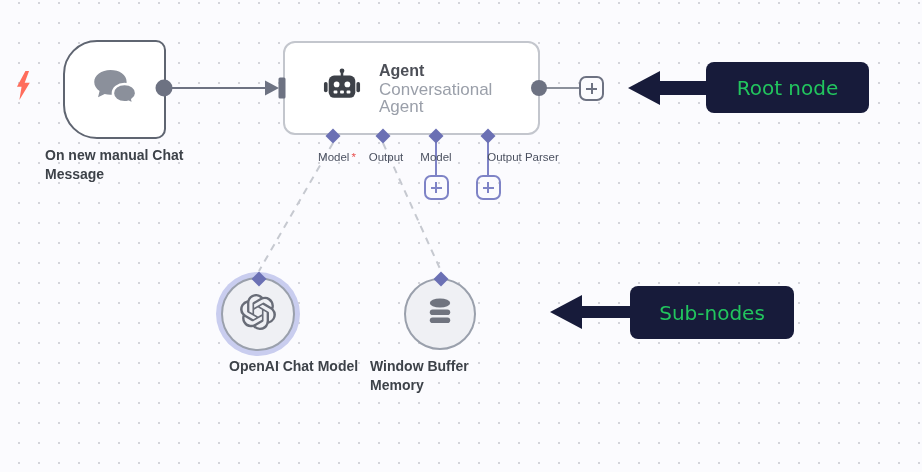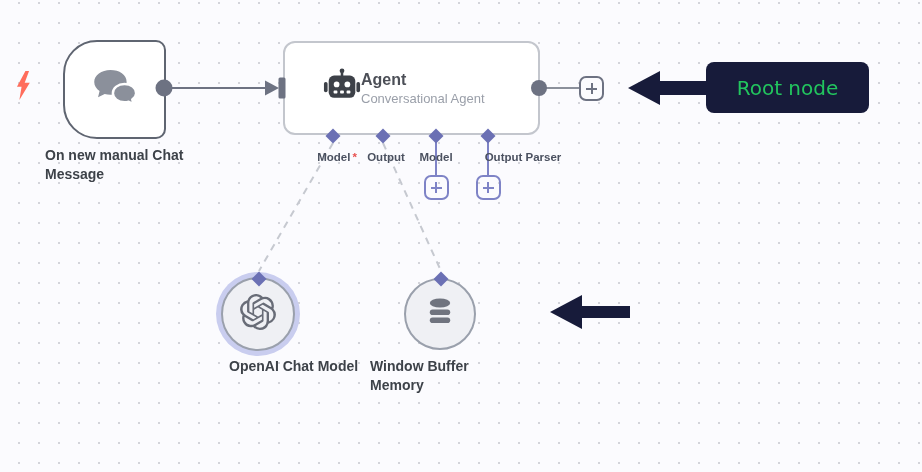--- a/index.html
+++ b/index.html
@@ -13,38 +13,38 @@
   #endpoints{z-index:4;}
 
   
   .trigger-node{position:absolute;left:63px;top:40px;width:99px;height:95px;
     background:#fff;border:2px solid #5f6571;border-radius:34px 10px 10px 34px;
     display:flex;align-items:center;justify-content:center;z-index:2;}
   .bolt{position:absolute;left:15px;top:71px;z-index:2;}
 
   .agent-node{position:absolute;left:283px;top:41px;width:257px;height:94px;
     background:#fff;border:2px solid #c3c6cd;border-radius:12px;
-    display:flex;align-items:center;padding-left:38px;box-sizing:border-box;z-index:2;}
+    display:flex;align-items:center;padding-left:38px;gap:18px;box-sizing:border-box;z-index:2;}
   .agent-title{font-size:16px;font-weight:700;color:#4c4f57;line-height:20px;}
-  .agent-subtitle{font-size:13px;font-weight:400;color:#9a9fa9;line-height:17px;}
+  .agent-subtitle{font-size:17px;font-weight:400;color:#9a9fa9;line-height:17px;}
 
   .node-label{position:absolute;text-align:left;font-size:14px;font-weight:600;
     color:#3d4249;line-height:19px;z-index:2;}
   .trigger-label{left:45px;top:146px;width:180px;}
   .openai-label{left:188px;top:357px;width:140px;margin-left:41px;}
   .window-label{left:370px;top:357px;width:140px;}
 
   .round-node{position:absolute;border-radius:50%;background:#eff0f4;
     border:2px solid #9aa0ac;display:flex;align-items:center;justify-content:center;z-index:2;}
   .openai-node{left:221px;top:277px;width:70px;height:70px;box-shadow:0 0 0 5px #c9cdef;}
   .window-node{left:404px;top:278px;width:68px;height:68px;}
 
   
   .port-label{position:absolute;top:151px;transform:translateX(-50%);
-    white-space:nowrap;font-size:11.5px;font-weight:700;color:#4b5160;z-index:2;}
+    white-space:nowrap;font-size:11.5px;font-weight:400;color:#4b5160;z-index:2;}
   .req{color:#e8504f;margin-left:2px;}
   .plus-btn{position:absolute;width:25px;height:25px;box-sizing:border-box;
     border:2px solid #6d7282;border-radius:7px;color:#6d7282;background:#fbfbfe;z-index:3;}
   .plus-btn.purple{border-color:#7e83c6;color:#7e83c6;background:transparent;}
   .plus-btn::before{content:"";position:absolute;left:5px;right:5px;top:50%;height:2px;
     margin-top:-1px;background:currentColor;}
   .plus-btn::after{content:"";position:absolute;top:5px;bottom:5px;left:50%;width:2px;
     margin-left:-1px;background:currentColor;}
 
   
@@ -156,14 +156,15 @@
         <polygon points="2,20 34,3 34,13 80,13 80,27 34,27 34,37" fill="#171b3a"></polygon>
       </svg>
   </span>
   <div class="ann-box root-box">Root node</div>
 
   <span class="ann-arrow sub-arrow">
     <svg width="82" height="40" viewBox="0 0 82 40">
         <polygon points="2,20 34,3 34,14 82,14 82,26 34,26 34,37" fill="#171b3a"></polygon>
       </svg>
   </span>
+  <div class="ann-box sub-box">Sub-nodes</div>
 
 </div>
 
 </body></html>

